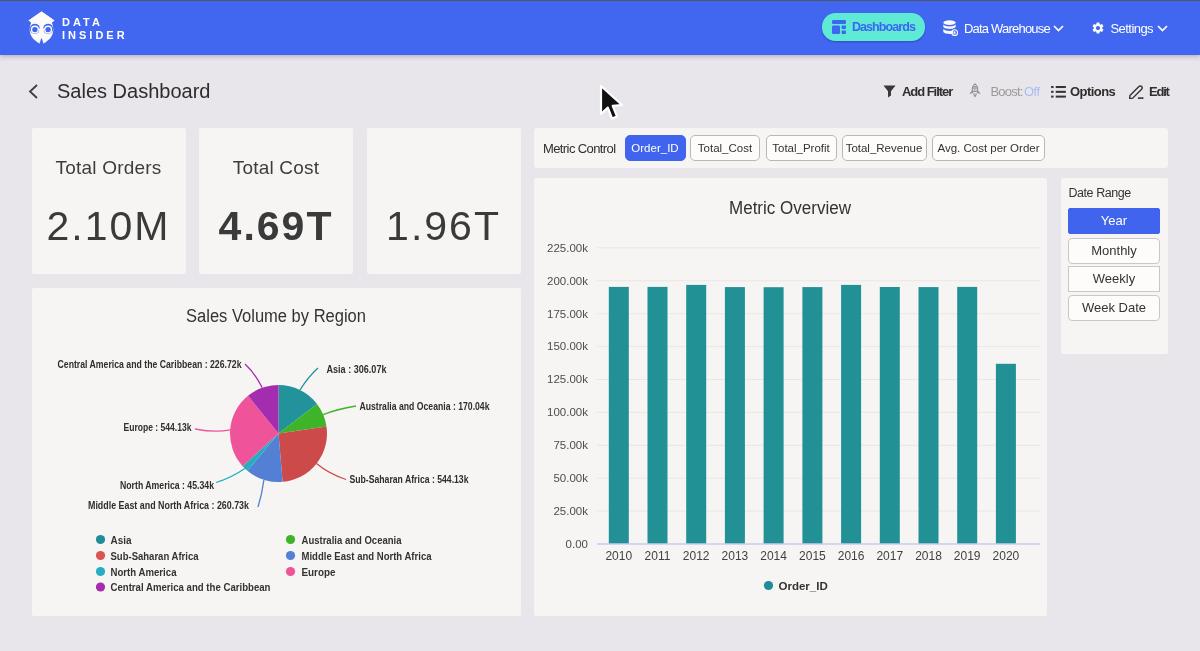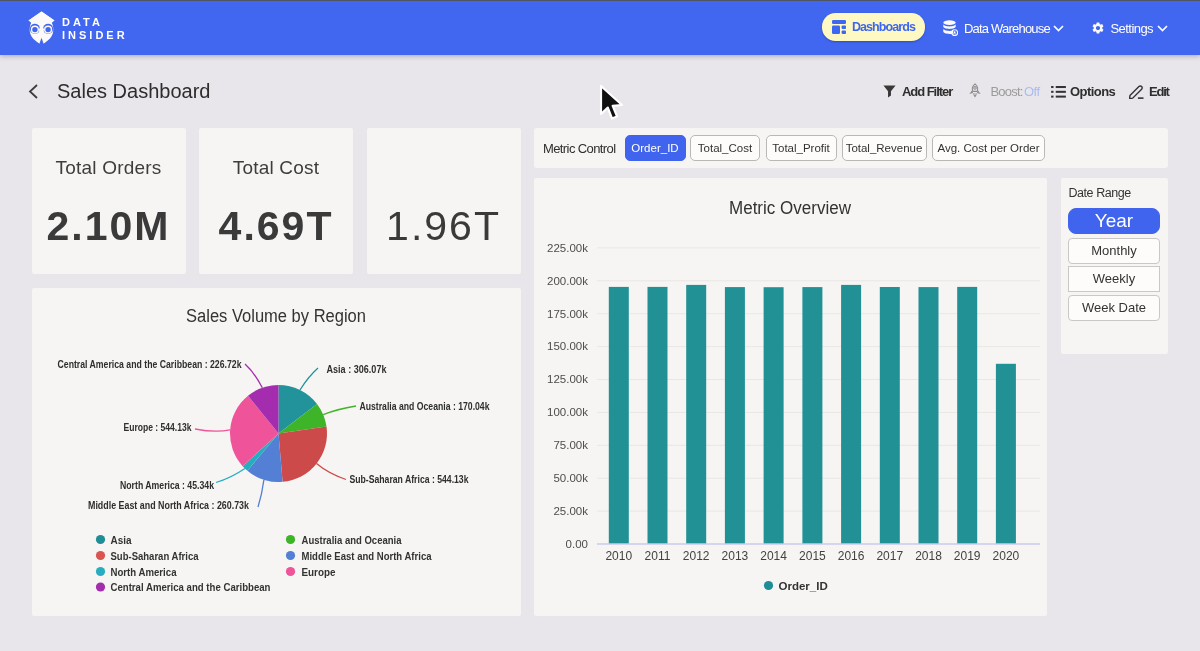--- a/index.html
+++ b/index.html
@@ -25,21 +25,21 @@
     <circle cx="6.9" cy="17.8" r="5.1" fill="#4166f0"></circle>
     <circle cx="20.1" cy="17.8" r="5.1" fill="#4166f0"></circle>
     <circle cx="6.9" cy="18.6" r="3.4" fill="none" stroke="#fbfaf8" stroke-width="1.4"></circle>
     <circle cx="20.1" cy="18.6" r="3.4" fill="none" stroke="#fbfaf8" stroke-width="1.4"></circle>
     <path d="M0.5,9.5 L13.5,0.5 L13.5,14.6 Z" fill="#fbfaf8"></path>
     <path d="M26.5,9.5 L13.5,0.5 L13.5,14.6 Z" fill="#fbfaf8"></path>
     <path d="M13.5,13.2 L16.1,18.6 L13.5,27.2 L10.9,18.6 Z" fill="#fbfaf8"></path>
   </svg>
   <div class="abs" style="left:62px;top:14.5px;color:#fff;font-size:11px;font-weight:bold;letter-spacing:3px;line-height:13.5px">DATA<br>INSIDER</div>
 
-  <div class="abs" style="left:822px;top:11.5px;width:103px;height:28px;background:#fef9c3;border-radius:13.5px;display:flex;align-items:center;justify-content:center;gap:6px;box-shadow:0 1px 2px rgba(0,0,40,.25)">
+  <div class="abs" style="left:822px;top:11.5px;width:103px;height:28px;background:#5eead4;border-radius:13.5px;display:flex;align-items:center;justify-content:center;gap:6px;box-shadow:0 1px 2px rgba(0,0,40,.25)">
     <svg width="14" height="14" viewBox="0 0 14 14">
       <rect x="0" y="0" width="14" height="4" rx="1.2" fill="#3d66f2"></rect>
       <rect x="0" y="5.6" width="8" height="8.4" rx="1.2" fill="#3d66f2"></rect>
       <rect x="9.6" y="5.6" width="4.4" height="3.4" rx="1" fill="#3d66f2"></rect>
       <rect x="9.6" y="10.6" width="4.4" height="3.4" rx="1" fill="#3d66f2"></rect>
     </svg>
     <span style="color:#3d66f2;font-size:12.5px;font-weight:bold;letter-spacing:-0.9px">Dashboards</span>
   </div>
 
   <svg class="abs" style="left:943px;top:19px" width="15" height="16" viewBox="0 0 15 16">
@@ -99,21 +99,21 @@
 <div class="abs" style="left:1070px;top:84px;font-size:13px;line-height:15px;font-weight:bold;letter-spacing:-0.55px;color:#2e2e2e">Options</div>
 
 <svg class="abs" style="left:1128.5px;top:84.5px" width="15" height="14" viewBox="0 0 16 15">
   <path d="M1,11.2 L10.6,1.6 C11.4,0.8 12.7,0.8 13.5,1.6 C14.3,2.4 14.3,3.7 13.5,4.5 L3.9,14.1 L0.6,14.5 Z" fill="none" stroke="#333" stroke-width="1.5"></path>
   <rect x="9.5" y="13.2" width="6" height="1.7" fill="#333"></rect>
 </svg>
 <div class="abs" style="left:1149px;top:84px;font-size:13px;line-height:15px;font-weight:bold;letter-spacing:-1.2px;color:#2e2e2e">Edit</div>
 
 <div class="card" style="left:31.5px;top:127.5px;width:154px;height:146px">
   <div class="abs" style="top:29px;width:100%;text-align:center;font-size:19px;color:#3d3d3d;letter-spacing:0.2px">Total Orders</div>
-  <div class="abs" style="top:76px;width:100%;text-align:center;font-size:41px;line-height:44px;font-weight:bold;color:#3a3a3a;letter-spacing:2px">2.10M</div>
+  <div class="abs" style="top:76px;width:100%;text-align:center;font-size:41px;line-height:44px;font-weight:normal;color:#3a3a3a;letter-spacing:2px">2.10M</div>
 </div>
 <div class="card" style="left:199px;top:127.5px;width:154px;height:146px">
   <div class="abs" style="top:29px;width:100%;text-align:center;font-size:19px;color:#3d3d3d;letter-spacing:0.2px">Total Cost</div>
   <div class="abs" style="top:76px;width:100%;text-align:center;font-size:41px;line-height:44px;font-weight:bold;color:#3a3a3a;letter-spacing:2px">4.69T</div>
 </div>
 <div class="card" style="left:366.5px;top:127.5px;width:154px;height:146px">
   <div class="abs" style="top:76px;width:100%;text-align:center;font-size:41px;line-height:44px;font-weight:normal;color:#3a3a3a;letter-spacing:2px">1.96T</div>
 </div>
 
 <div class="card" style="left:31.5px;top:287.5px;width:489px;height:328.5px">
@@ -211,21 +211,21 @@
 <text x="394.5" y="382" text-anchor="middle" font-size="12" fill="#424242">2018</text>
 <text x="433.2" y="382" text-anchor="middle" font-size="12" fill="#424242">2019</text>
 <text x="471.9" y="382" text-anchor="middle" font-size="12" fill="#424242">2020</text>
     <circle cx="234.5" cy="407.5" r="4.6" fill="#1f8d97"></circle>
     <text x="244.5" y="411.5" font-size="11.5" font-weight="bold" fill="#333">Order_ID</text>
   </svg>
 </div>
 
 <div class="card" style="left:1060.5px;top:178px;width:107px;height:175.5px">
   <span class="abs" style="left:8px;top:8px;font-size:12.5px;letter-spacing:-0.45px;color:#333">Date Range</span>
-  <div class="btn sel" style="left:7.5px;top:29.5px;width:92px;height:26.5px;border-radius:8px;font-size:19px">Year</div>
+  <div class="btn sel" style="left:7.5px;top:29.5px;width:92px;height:26.5px;border-radius:2px;font-size:13px">Year</div>
   <div class="btn" style="left:7.5px;top:59.5px;width:92px;height:26px;border-radius:4px;border-color:#c9c8c6;font-size:13px">Monthly</div>
   <div class="btn" style="left:7.5px;top:88px;width:92px;height:25.5px;border-radius:0;border-color:#c9c8c6;font-size:13px">Weekly</div>
   <div class="btn" style="left:7.5px;top:116.5px;width:92px;height:26px;border-radius:4px;border-color:#c9c8c6;font-size:13px">Week Date</div>
 </div>
 
 <svg class="abs" style="left:598px;top:84px;z-index:40" width="28" height="38" viewBox="0 0 28 38">
   <path d="M3,2 L3,30 L9.8,23.6 L14,34.5 L19,32.4 L14.7,21.8 L24,21 Z" fill="#111" stroke="#fff" stroke-width="2.2" stroke-linejoin="round"></path>
 </svg>
 
 </body></html>

